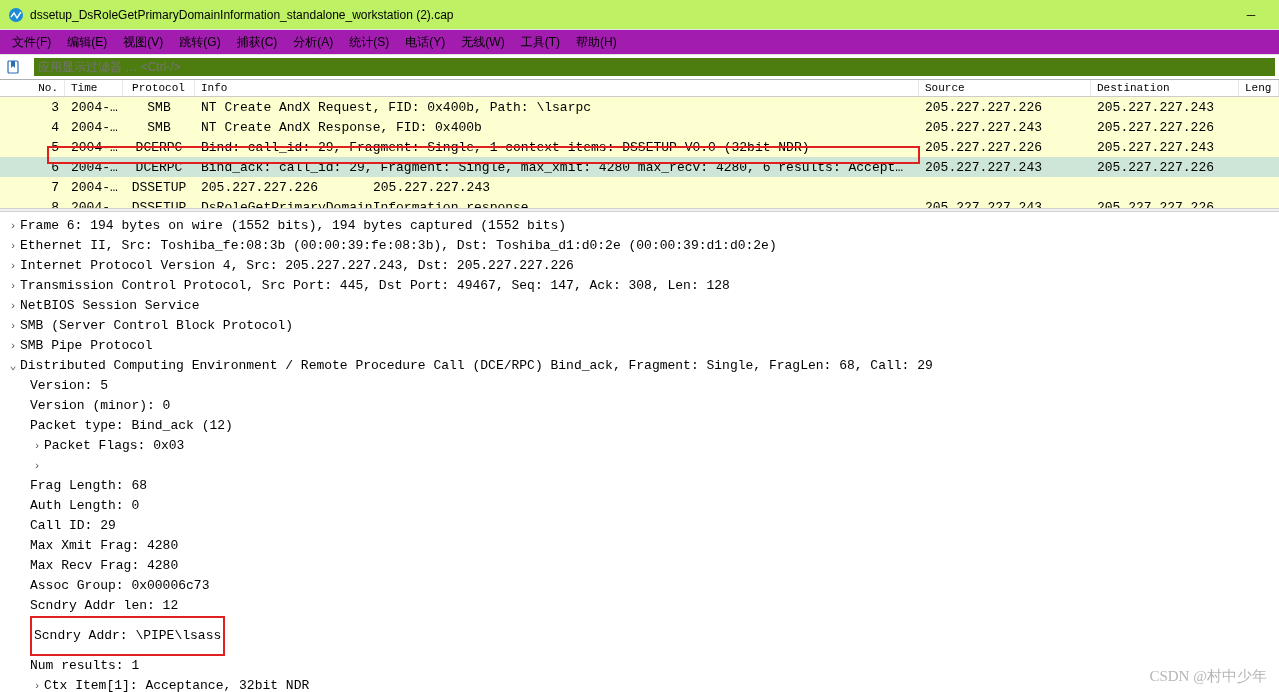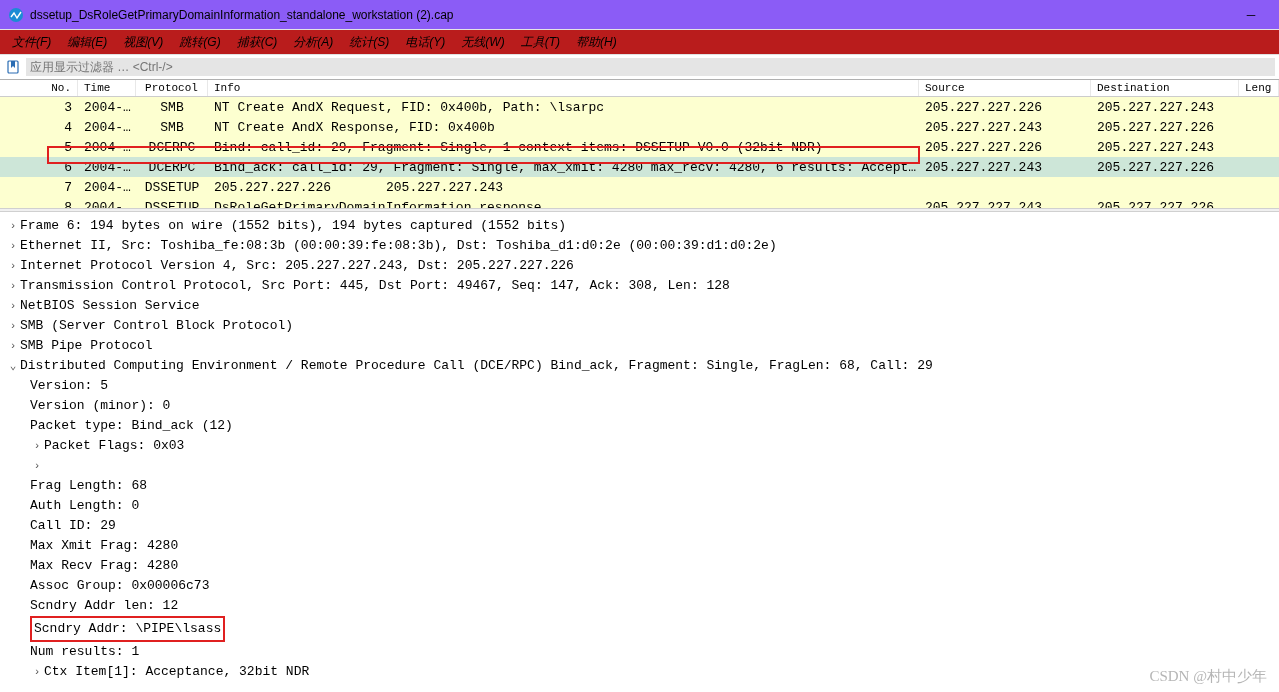--- a/index.html
+++ b/index.html
@@ -1,49 +1,49 @@
 <!DOCTYPE html>
 <html><head>
 <meta charset="utf-8">
 <style>
 * { margin: 0; padding: 0; box-sizing: border-box; }
 body { font-family: "Microsoft YaHei", "Segoe UI", sans-serif; font-size: 12px; background: #fff; color: #000; overflow: hidden; }
-.titlebar { height: 30px; display: flex; align-items: center; padding: 0 8px; background: #8b5cf6; border-bottom: 1px solid #e5e5e5; }
+.titlebar { height: 30px; display: flex; align-items: center; padding: 0 8px; background: #bef264; border-bottom: 1px solid #e5e5e5; }
 .titlebar .icon { width: 16px; height: 16px; margin-right: 6px; }
 .titlebar .title { flex: 1; font-size: 12px; color: #000; }
 .titlebar .winbtn { width: 40px; height: 30px; display: flex; align-items: center; justify-content: center; color: #000; }
-.menubar { height: 24px; display: flex; align-items: center; padding: 0 4px; background: #b91c1c; font-style: italic; }
+.menubar { height: 24px; display: flex; align-items: center; padding: 0 4px; background: #a21caf; }
 .menubar .menuitem { padding: 2px 8px; font-size: 12px; cursor: default; }
 .filterbar { height: 26px; display: flex; align-items: center; padding: 2px 4px; border-top: 1px solid #e0e0e0; border-bottom: 1px solid #b0b0b0; background: #fff; }
 .filterbar .bookmark { width: 18px; height: 18px; margin-right: 4px; display:flex; align-items:center; justify-content:center; }
-.filterbar input { flex: 1; border: none; outline: none; font-size: 12px; padding: 2px 4px; background: #e5e5e5; font-family: inherit; }
+.filterbar input { flex: 1; border: none; outline: none; font-size: 12px; padding: 2px 4px; background: #4d7c0f; font-family: inherit; margin-left: 8px; }
 .packet-list { height: 128px; overflow-y: scroll; overflow-x: hidden; }
 .packet-header { display: flex; background: #fff; border-bottom: 1px solid #ccc; font-size: 11px; font-family: "Consolas","Courier New",monospace; position: sticky; top:0; background:#fff; }
 .packet-header .col { padding: 2px 6px; border-right: 1px solid #e8e8e8; white-space: nowrap; overflow:hidden; }
 .packet-row { display: flex; font-family: "Consolas","Courier New",monospace; font-size: 13px; white-space: nowrap; height: 20px; align-items:center; }
 .packet-row .col { padding: 1px 6px; overflow: hidden; text-overflow: clip; }
-.col-no { width: 78px; text-align: right; }
+.col-no { width: 65px; text-align: right; }
 .col-time { width: 58px; }
 .col-proto { width: 72px; text-align: center; }
 .col-info { flex: 1; min-width: 0; }
 .col-src { width: 172px; }
 .col-dst { width: 148px; }
 .col-len { width: 40px; }
 .row-smb { background: #fdffd0; }
 .row-selected { background: #cde6d8; }
 .row-selected .col-info { position: relative; }
 .hl-red { border: 2px solid #e02020; position:absolute; }
 .divider { height: 4px; background: #f0f0f0; border-top:1px solid #d0d0d0; border-bottom:1px solid #d0d0d0; }
 .details { padding: 4px 6px; font-family: "Consolas","Courier New",monospace; font-size: 13px; line-height: 20px; overflow: auto; }
 .tree-item { display: flex; align-items: center; }
 .tree-toggle { width: 14px; text-align: center; color: #555; user-select: none; font-size: 11px; }
 .tree-label { white-space: pre; }
 .indent-1 { padding-left: 24px; }
 .indent-2 { padding-left: 24px; display:flex; }
-.boxed { border: 2px solid #e02020; display:inline-block; padding: 1px 2px; }
+.boxed { border: 2px solid #e02020; display:inline-block; padding: 8px 2px; }
 .watermark { position: fixed; bottom: 6px; right: 12px; color: rgba(120,120,120,0.55); font-size: 15px; font-family: Liberation Serif, serif; pointer-events:none; }
 ::-webkit-scrollbar { width: 16px; height:16px; }
 ::-webkit-scrollbar-track { background: #f0f0f0; }
 ::-webkit-scrollbar-thumb { background: #c0c0c0; border: 1px solid #a0a0a0; }
 </style>
 </head>
 <body>
 
 <div class="titlebar">
   <span class="icon">

